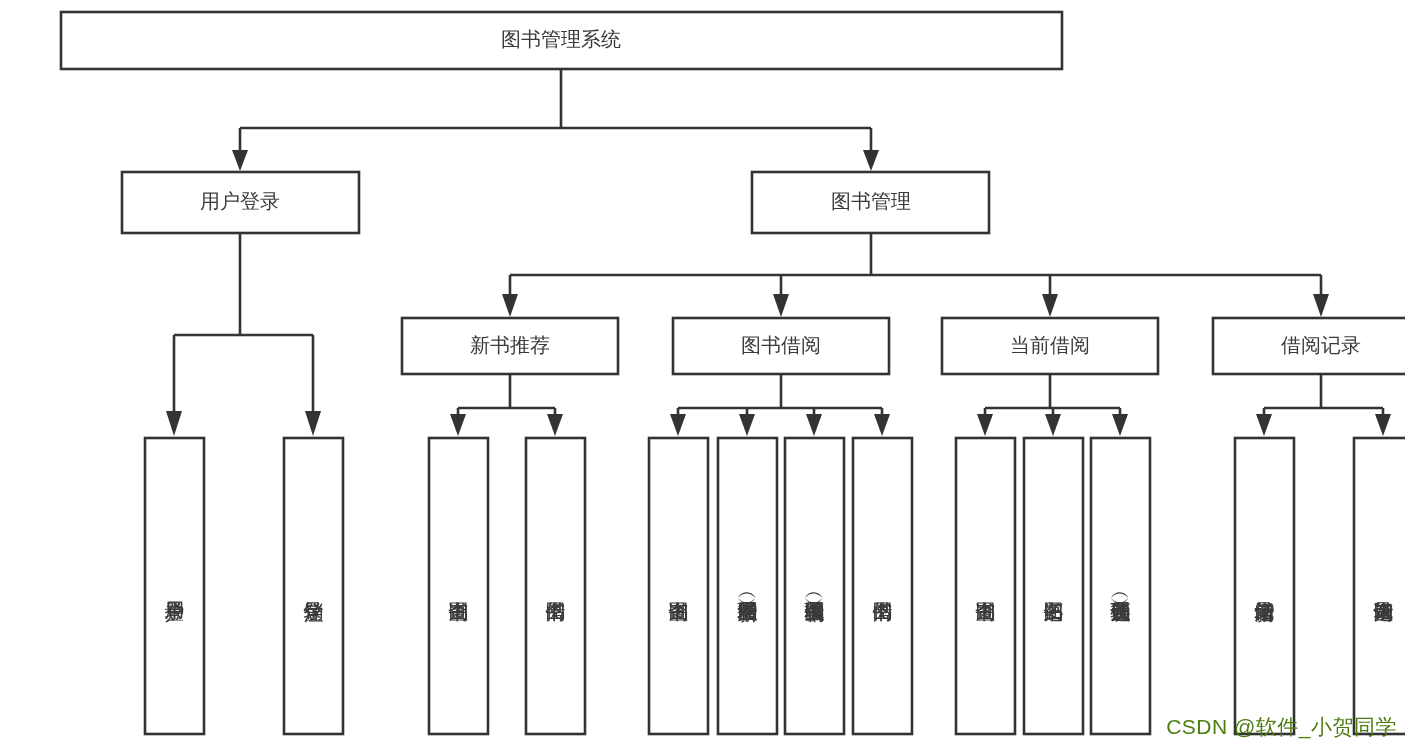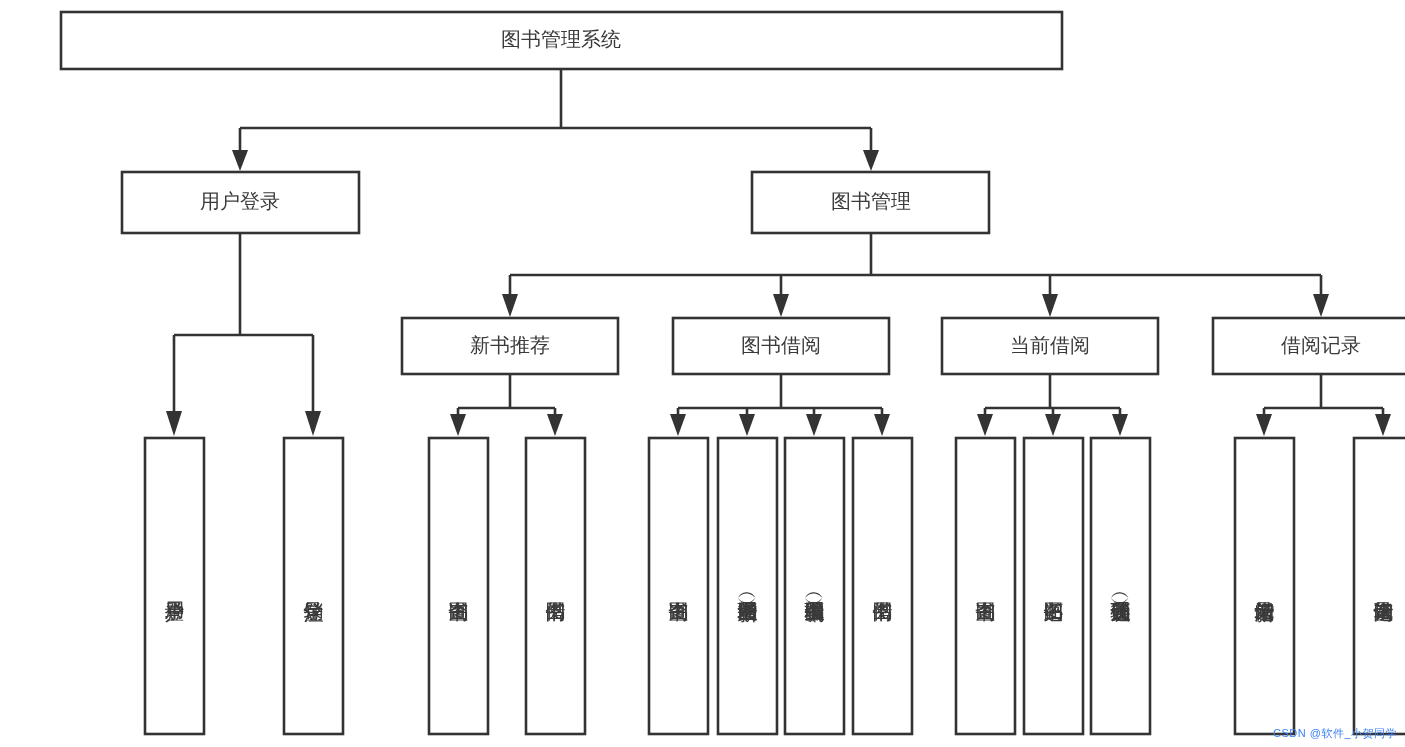--- a/index.html
+++ b/index.html
@@ -56,22 +56,22 @@
     writing-mode: vertical-rl;
     text-orientation: upright;
     text-anchor: middle;
     white-space: pre;
   }
   .watermark {
     position: absolute;
     right: 8px;
     bottom: 6px;
     font-family: "Liberation Sans", "DejaVu Sans", sans-serif;
-    font-size: 11px;
-    color: #3b82f6;
+    font-size: 21px;
+    color: #4d7c0f;
     letter-spacing: 0.5px;
     user-select: none;
     pointer-events: none;
   }
 </style>
 </head>
 <body>
 
 <div id="diagram-root">
 <svg class="flow" viewBox="0 0 1405 747" xmlns="http://www.w3.org/2000/svg">

